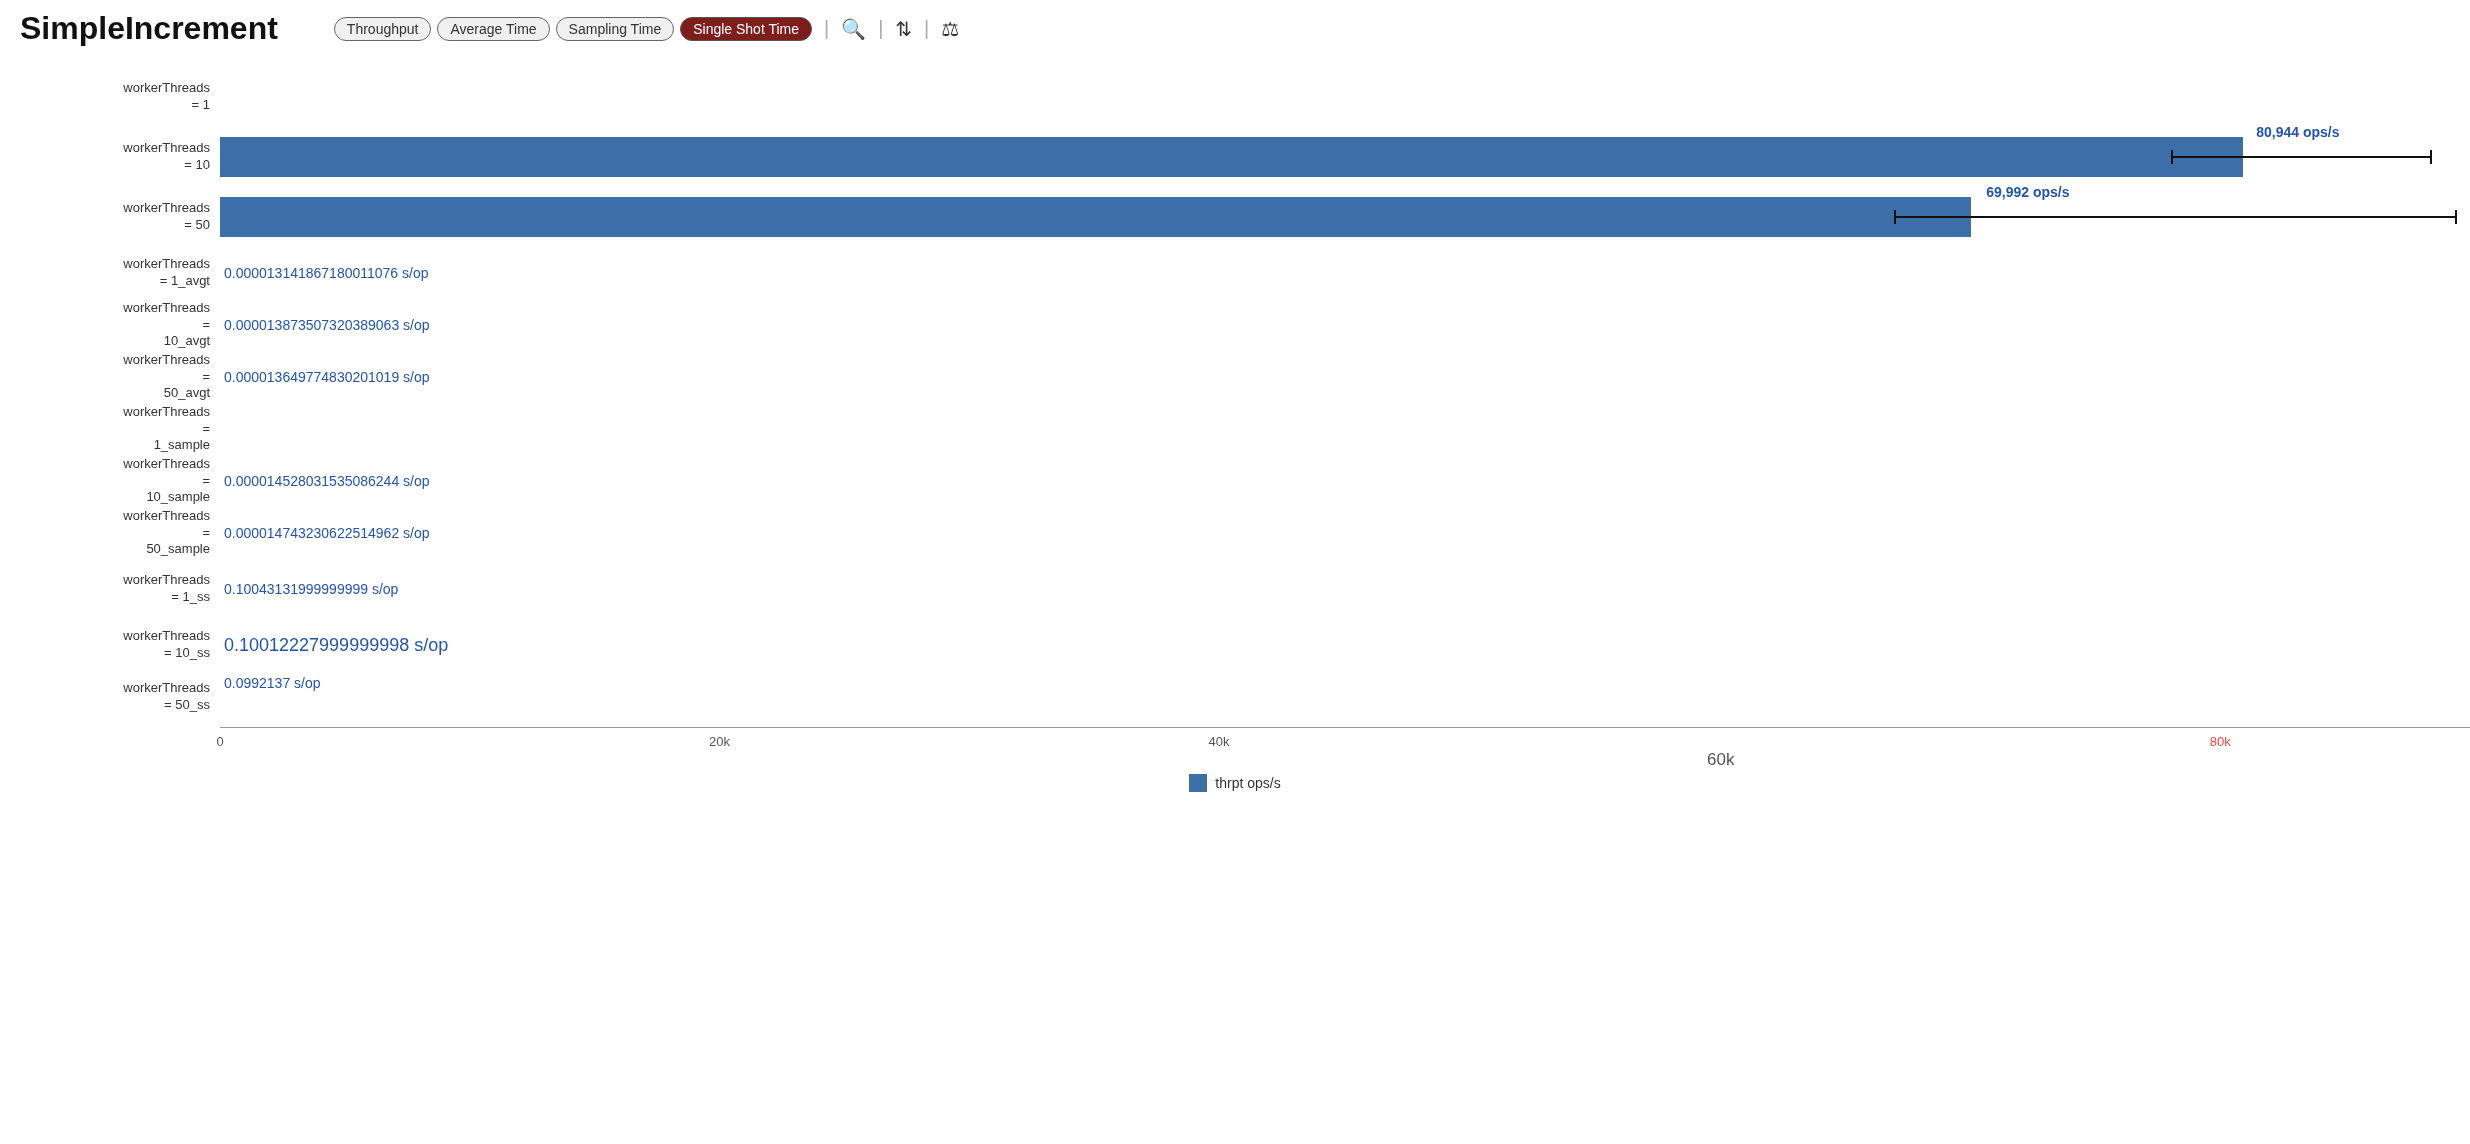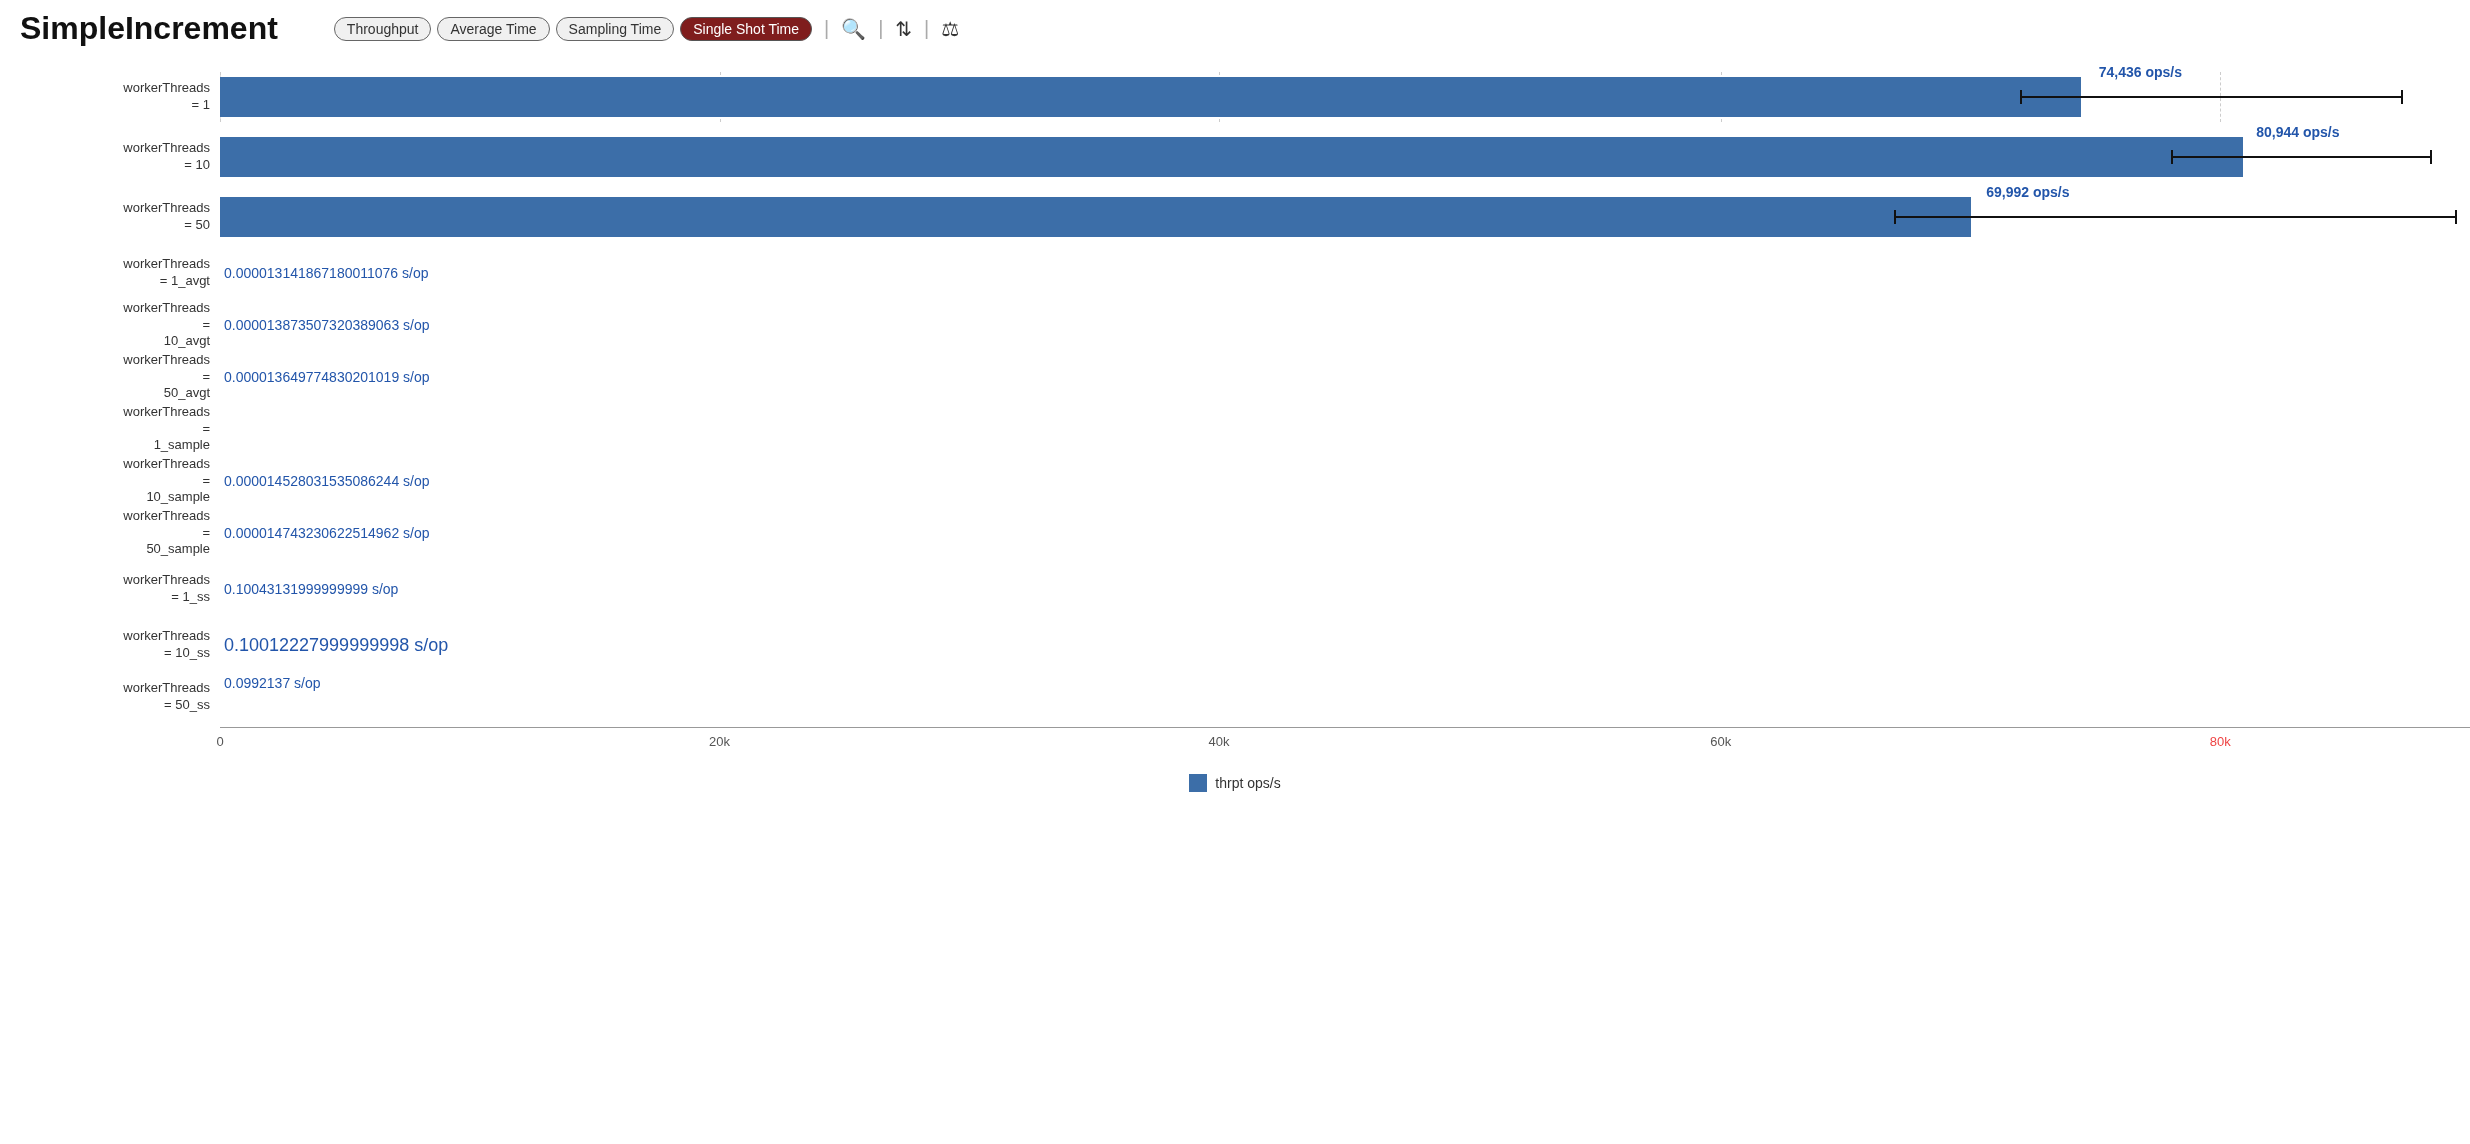--- a/index.html
+++ b/index.html
@@ -73,37 +73,20 @@
   <span class="toolbar-sep">|</span>
   <span class="toolbar-icon">⚖</span>
 </div>
 
 <div style="position:relative; padding: 10px 0 80px 0; width:100%;">
 
   <div style="display:flex; flex-direction:column; width:100%;">
 
     <div style="display:flex; flex-direction:row; height:60px; align-items:center;">
       <div style="width:220px; text-align:right; padding-right:10px; font-size:13px; line-height:1.3;">workerThreads<br>= 1</div>
-      <div style="flex:1; position:relative; height:50px; display:flex; align-items:center;">
-
-        <div style="position:absolute;left:0;top:0;bottom:0;width:1px;background:#ddd;border-left:1px dashed #ccc;"></div>
-        <div style="position:absolute;left:22.2%;top:0;bottom:0;border-left:1px dashed #ccc;"></div>
-        <div style="position:absolute;left:44.4%;top:0;bottom:0;border-left:1px dashed #ccc;"></div>
-        <div style="position:absolute;left:66.7%;top:0;bottom:0;border-left:1px dashed #ccc;"></div>
-        <div style="position:absolute;left:88.9%;top:0;bottom:0;border-left:1px dashed #ccc;"></div>
-
-        <div style="height:40px; width:82.7%; background:#3c6ea8; position:relative;">
-        </div>
-
-        <div style="position:absolute; left:80%; width:17%; height:2px; background:#111; top:50%; transform:translateY(-50%);">
-          <div style="position:absolute;left:0;top:-6px;width:2px;height:14px;background:#111;"></div>
-          <div style="position:absolute;right:0;top:-6px;width:2px;height:14px;background:#111;"></div>
-        </div>
-        <div style="position:absolute; left:83.5%; top:-8px; font-size:14px; color:#2255aa; font-weight:bold; white-space:nowrap;">74,436 ops/s</div>
-      </div>
     </div>
 
     <div style="display:flex; flex-direction:row; height:60px; align-items:center;">
       <div style="width:220px; text-align:right; padding-right:10px; font-size:13px; line-height:1.3;">workerThreads<br>= 10</div>
       <div style="flex:1; position:relative; height:50px; display:flex; align-items:center;">
 
         <div style="height:40px; width:89.9%; background:#3c6ea8; position:relative;"></div>
 
         <div style="position:absolute; left:86.7%; width:11.6%; height:2px; background:#111; top:50%; transform:translateY(-50%);">
           <div style="position:absolute;left:0;top:-6px;width:2px;height:14px;background:#111;"></div>
@@ -190,21 +173,21 @@
   </div>
 
   <div style="display:flex; margin-left:220px; border-top:1px solid #999; padding-top:6px; margin-top:4px; position:relative;">
 
     <div style="position:absolute; left:0%; transform:translateX(-50%); font-size:13px; color:#555;">0</div>
 
     <div style="position:absolute; left:22.2%; transform:translateX(-50%); font-size:13px; color:#555;">20k</div>
 
     <div style="position:absolute; left:44.4%; transform:translateX(-50%); font-size:13px; color:#555;">40k</div>
 
-    <div style="position:absolute; left:66.7%; transform:translateX(-50%); font-size:13px; color:#555;">60k</div>
+    <div style="position:absolute; left:66.7%; transform:translateX(-50%); font-size:17px; color:#555;margin-top:16px;">60k</div>
 
     <div style="position:absolute; left:88.9%; transform:translateX(-50%); font-size:13px; color:#ef4444;">80k</div>
     <div style="height:20px; width:100%;"></div>
   </div>
 
   <div style="display:flex; justify-content:center; align-items:center; margin-top:20px; gap:8px;">
     <div style="width:18px;height:18px;background:#3c6ea8;display:inline-block;"></div>
     <span style="font-size:14px;color:#333;">thrpt ops/s</span>
   </div>
 

